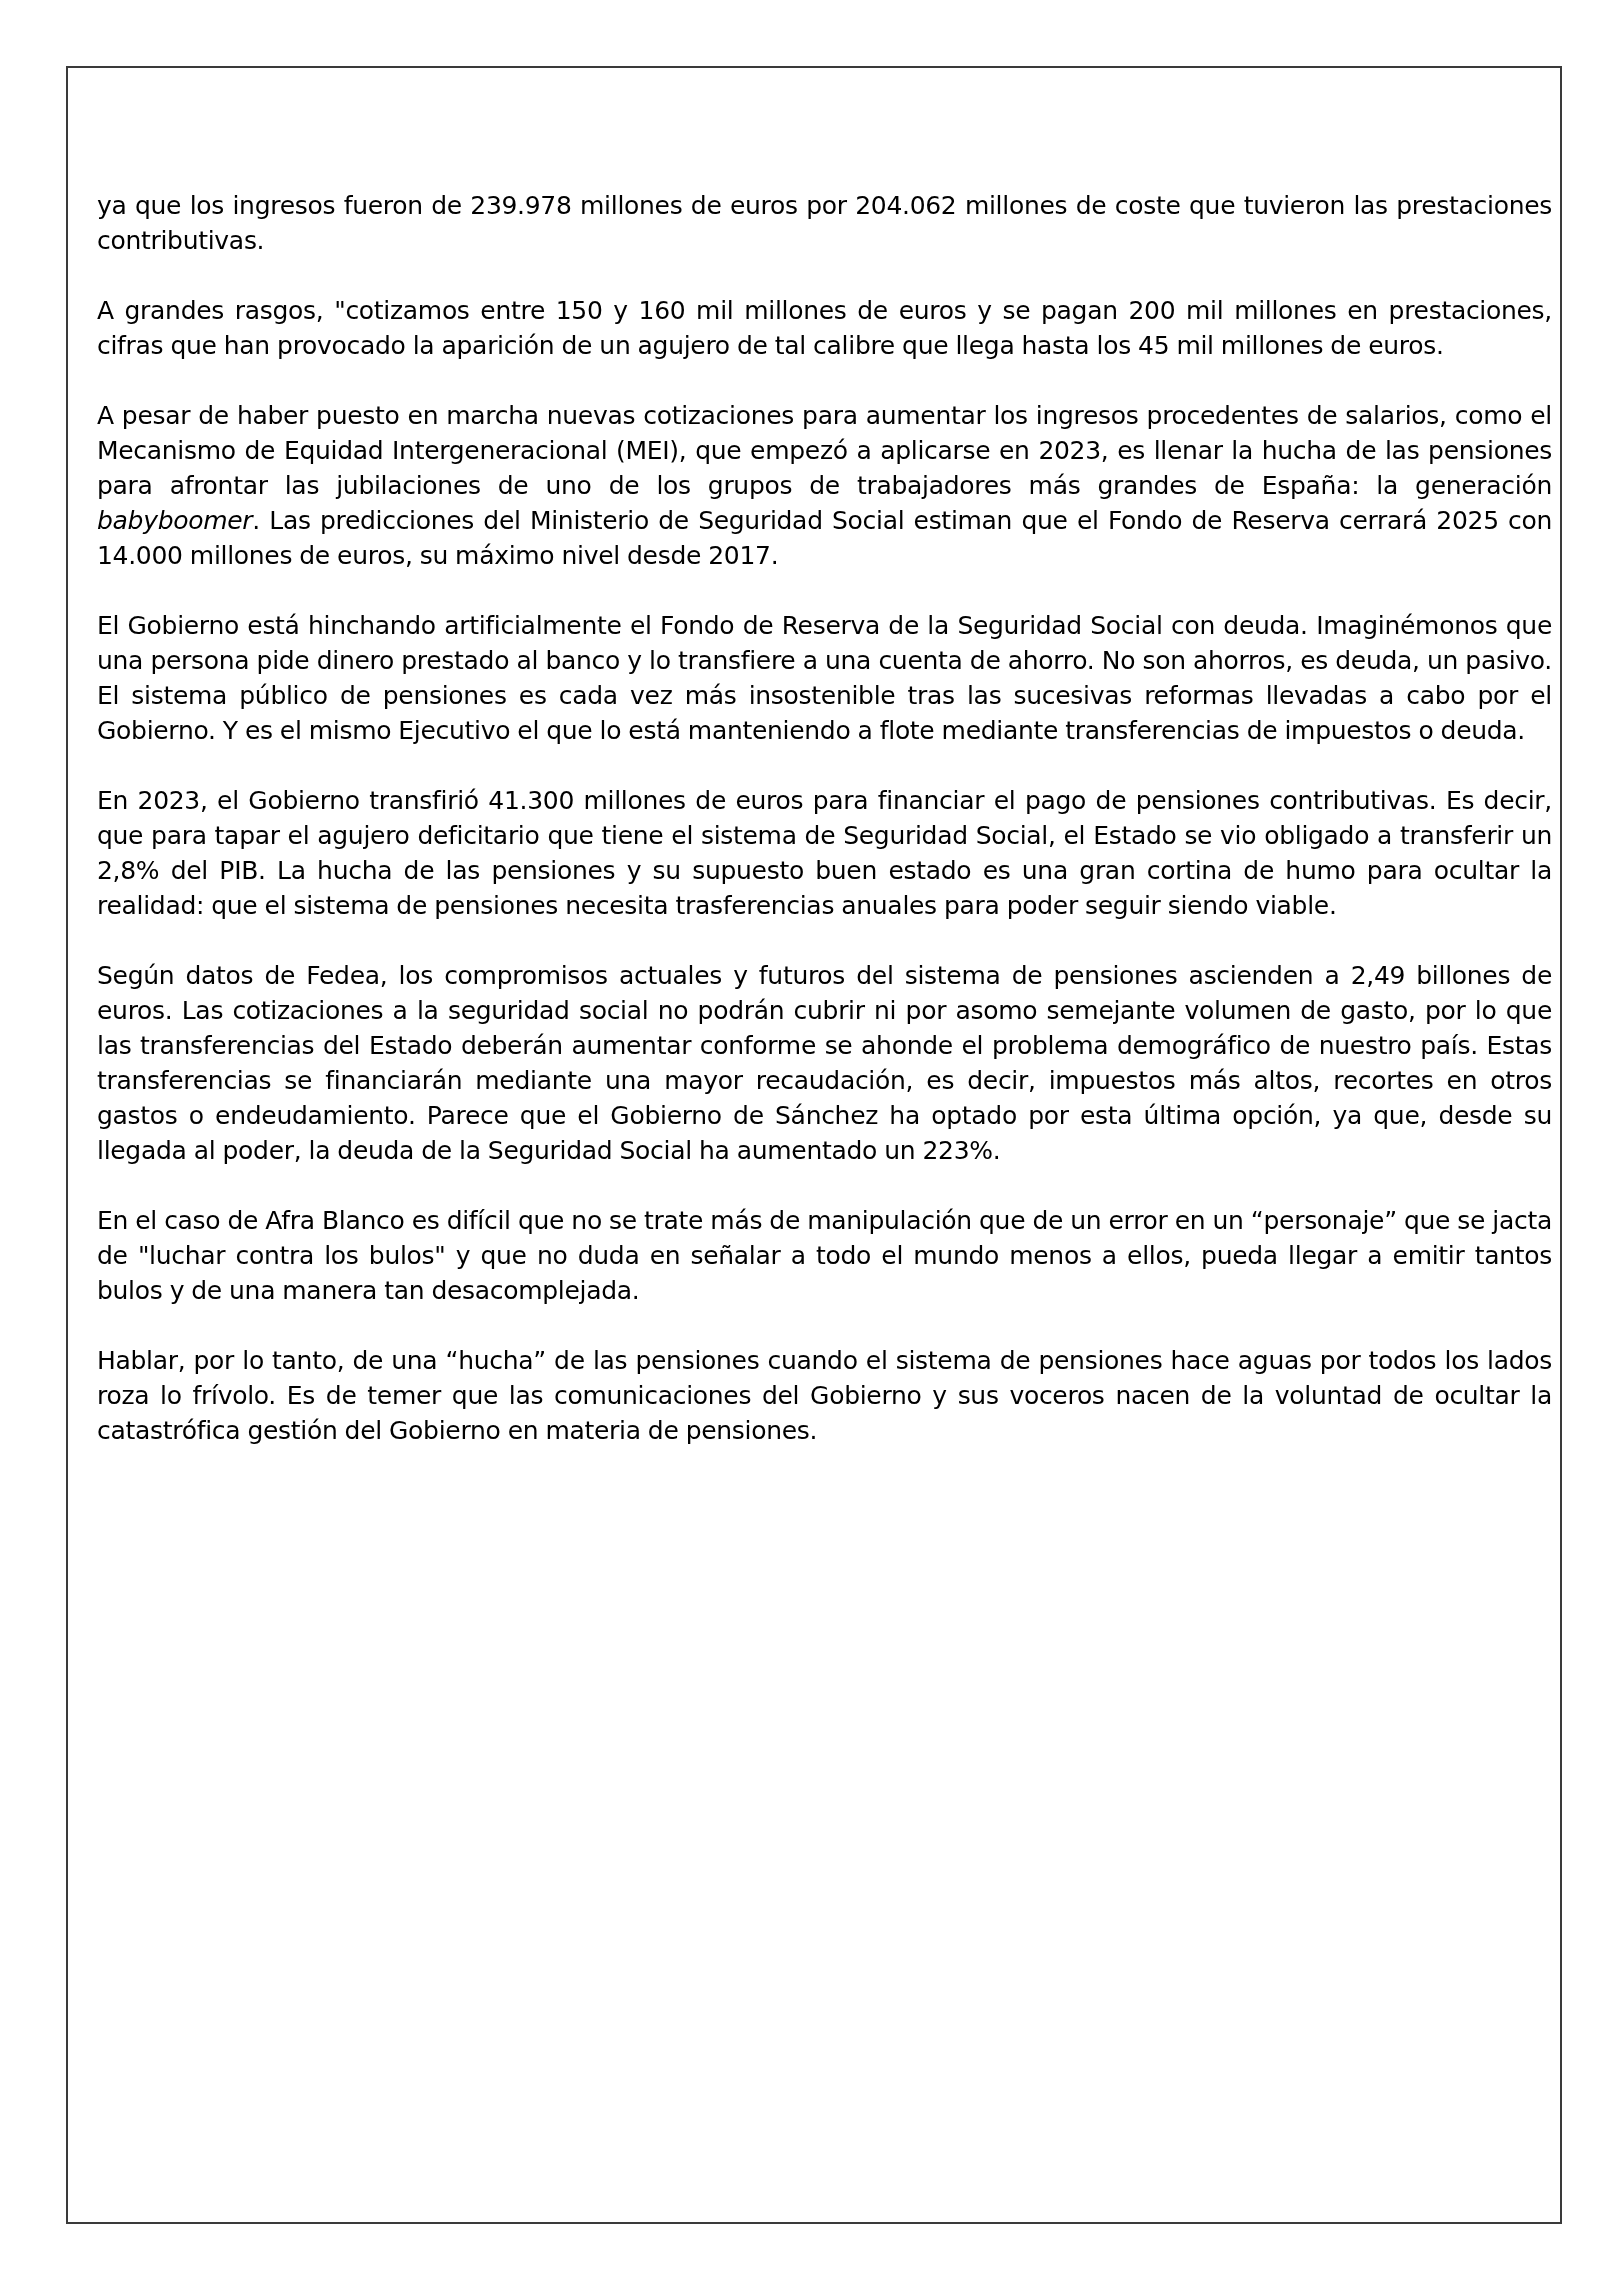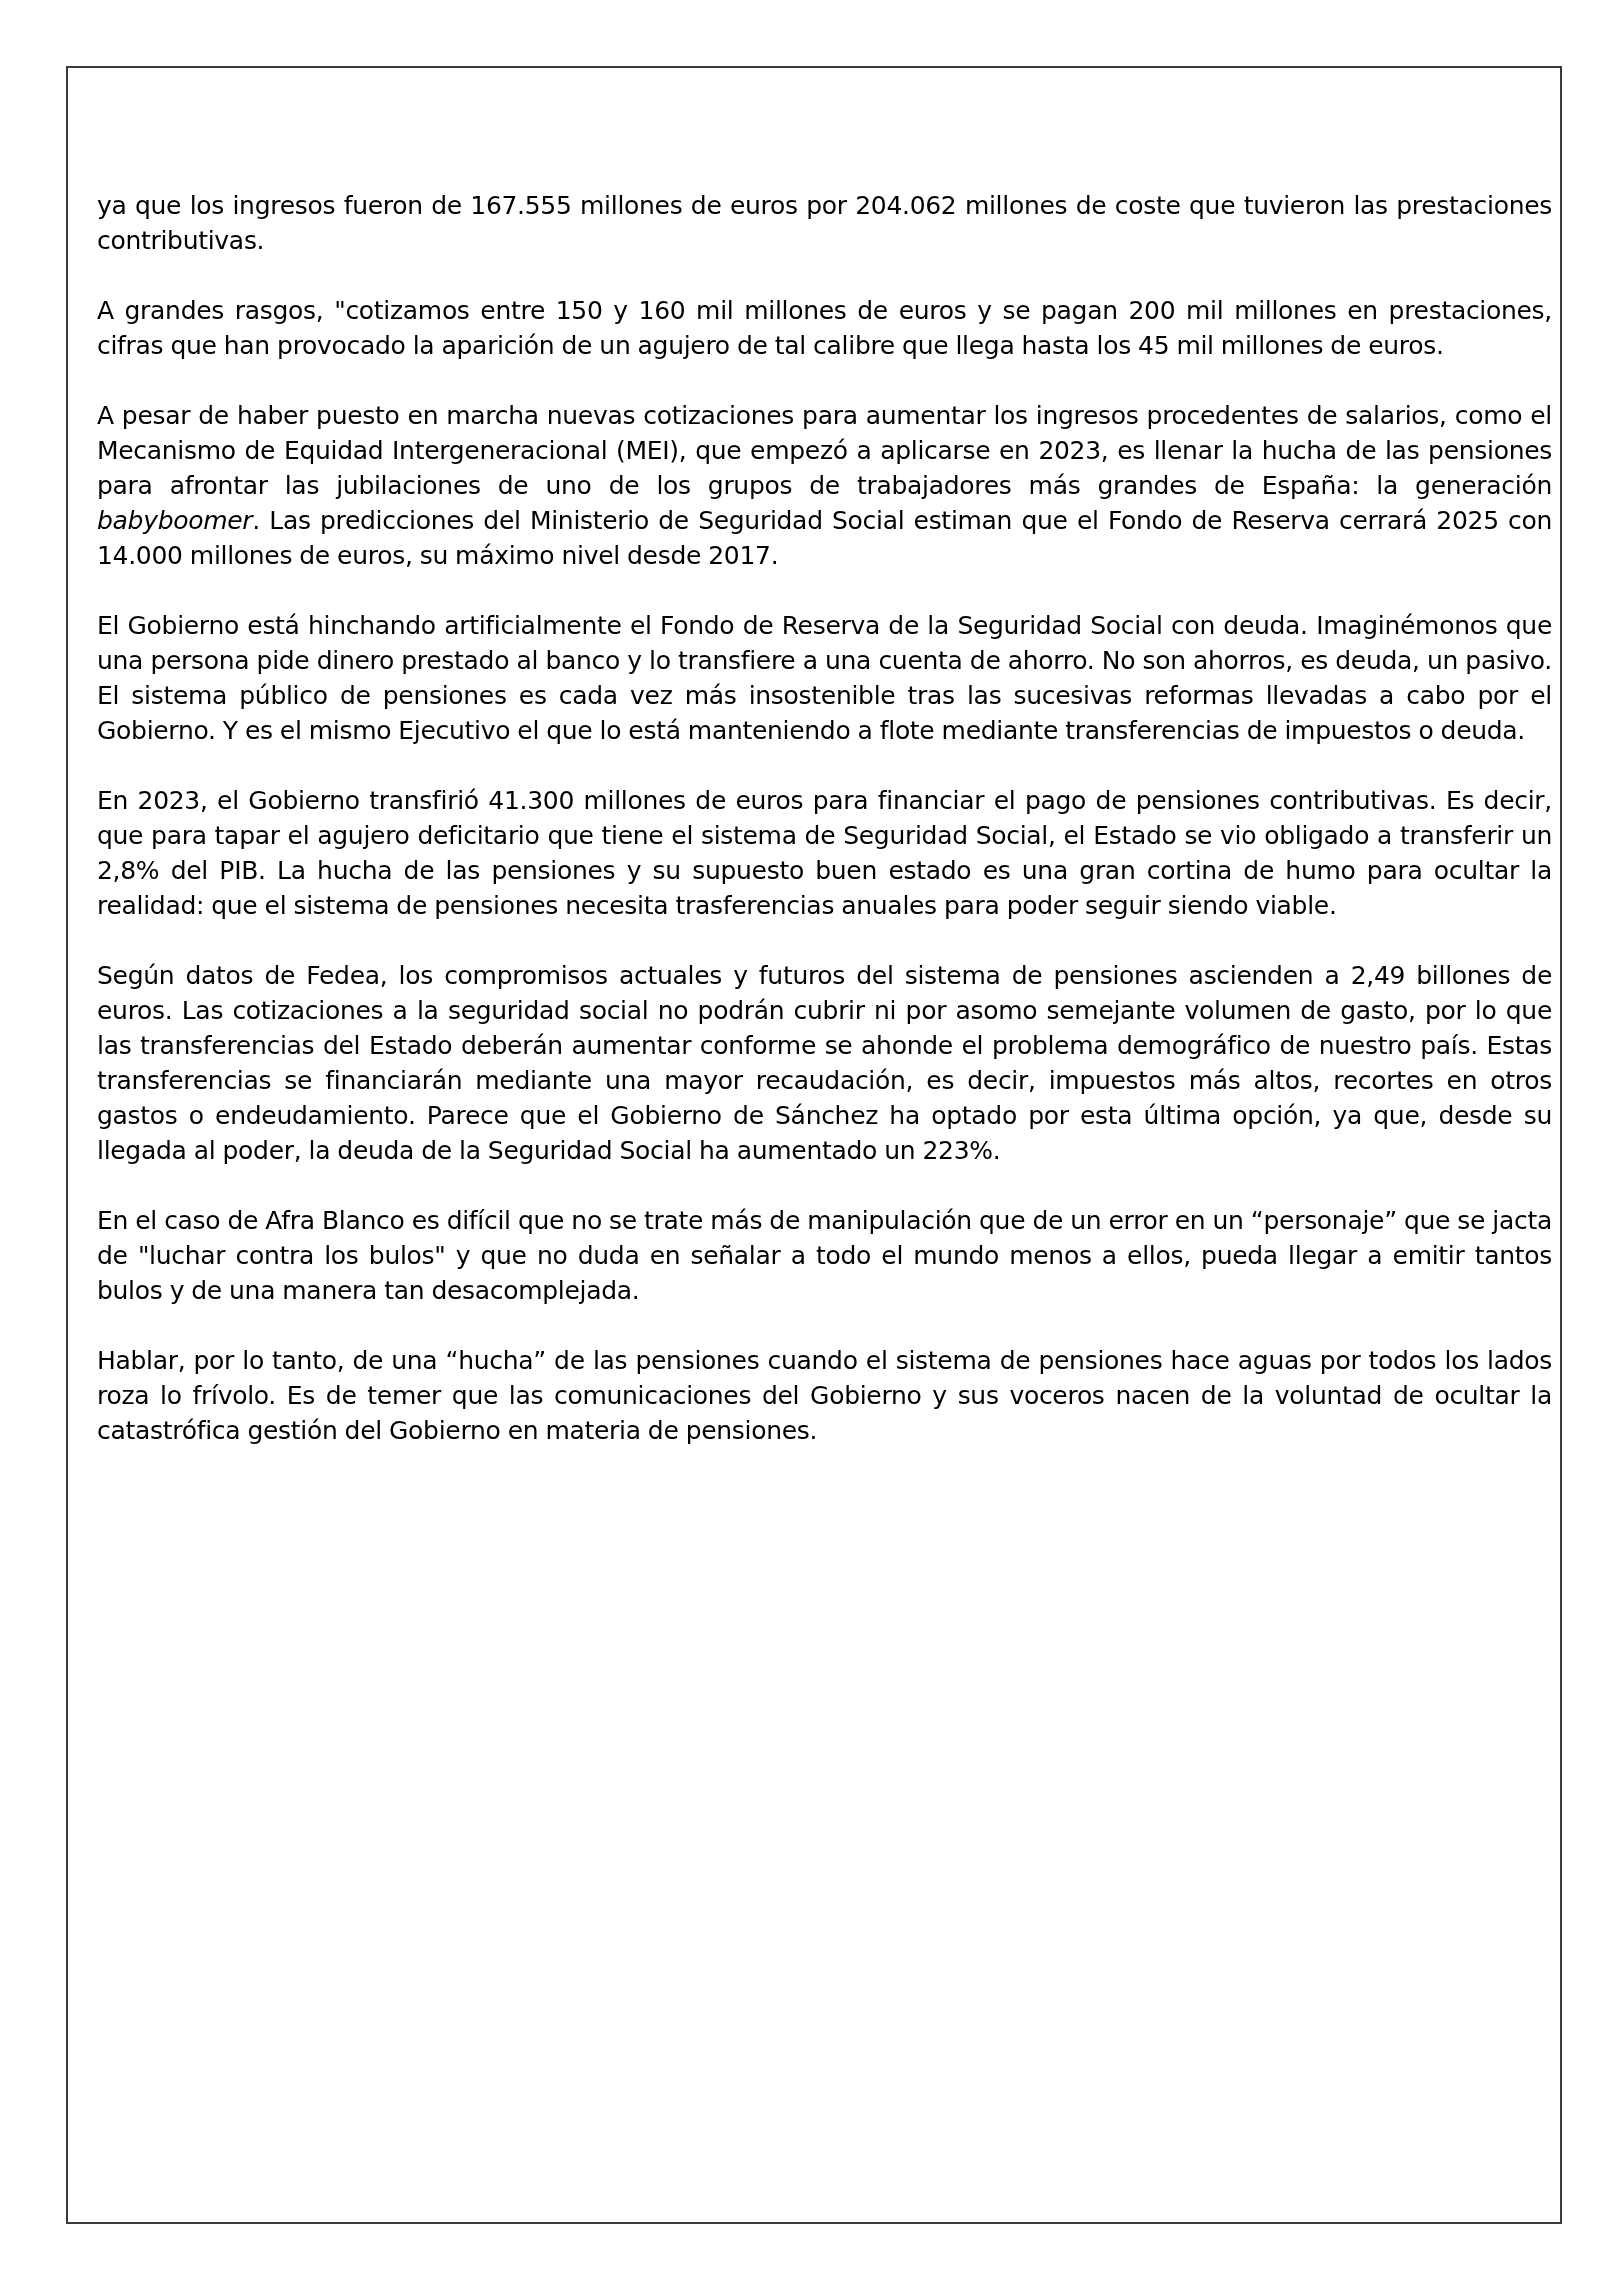--- a/index.html
+++ b/index.html
@@ -44,21 +44,21 @@
   .content em {
     font-style: italic;
   }
 </style>
 </head>
 <body>
 
 <div class="page-frame"></div>
 
 <div class="content">
-  <p>ya que los ingresos fueron de 167.555 millones de euros por 204.062 millones de coste que tuvieron las prestaciones contributivas.</p>
+  <p>ya que los ingresos fueron de 239.978 millones de euros por 204.062 millones de coste que tuvieron las prestaciones contributivas.</p>
   <p>A grandes rasgos, "cotizamos entre 150 y 160 mil millones de euros y se pagan 200 mil millones en prestaciones, cifras que han provocado la aparición de un agujero de tal calibre que llega hasta los 45 mil millones de euros.</p>
   <p><span>A pesar de haber puesto en marcha nuevas cotizaciones para aumentar los ingresos procedentes de salarios, como el Mecanismo de Equidad Intergeneracional (MEI), que empezó a aplicarse en 2023, es llenar la hucha de las pensiones para afrontar las jubilaciones de uno de los grupos de trabajadores más grandes de España: la generación </span><em>babyboomer</em><span>. Las predicciones del Ministerio de Seguridad Social estiman que el Fondo de Reserva cerrará 2025 con 14.000 millones de euros, su máximo nivel desde 2017.</span></p>
   <p>El Gobierno está hinchando artificialmente el Fondo de Reserva de la Seguridad Social con deuda. Imaginémonos que una persona pide dinero prestado al banco y lo transfiere a una cuenta de ahorro. No son ahorros, es deuda, un pasivo. El sistema público de pensiones es cada vez más insostenible tras las sucesivas reformas llevadas a cabo por el Gobierno. Y es el mismo Ejecutivo el que lo está manteniendo a flote mediante transferencias de impuestos o deuda.</p>
   <p>En 2023, el Gobierno transfirió 41.300 millones de euros para financiar el pago de pensiones contributivas. Es decir, que para tapar el agujero deficitario que tiene el sistema de Seguridad Social, el Estado se vio obligado a transferir un 2,8% del PIB. La hucha de las pensiones y su supuesto buen estado es una gran cortina de humo para ocultar la realidad: que el sistema de pensiones necesita trasferencias anuales para poder seguir siendo viable.</p>
   <p>Según datos de Fedea, los compromisos actuales y futuros del sistema de pensiones ascienden a 2,49 billones de euros. Las cotizaciones a la seguridad social no podrán cubrir ni por asomo semejante volumen de gasto, por lo que las transferencias del Estado deberán aumentar conforme se ahonde el problema demográfico de nuestro país. Estas transferencias se financiarán mediante una mayor recaudación, es decir, impuestos más altos, recortes en otros gastos o endeudamiento. Parece que el Gobierno de Sánchez ha optado por esta última opción, ya que, desde su llegada al poder, la deuda de la Seguridad Social ha aumentado un 223%.</p>
   <p>En el caso de Afra Blanco es difícil que no se trate más de manipulación que de un error en un “personaje” que se jacta de "luchar contra los bulos" y que no duda en señalar a todo el mundo menos a ellos, pueda llegar a emitir tantos bulos y de una manera tan desacomplejada.</p>
   <p>Hablar, por lo tanto, de una “hucha” de las pensiones  cuando el sistema de pensiones hace aguas por todos los lados roza lo frívolo. Es de temer que las comunicaciones del Gobierno y sus voceros nacen de la voluntad de ocultar la catastrófica gestión del Gobierno en materia de pensiones.</p>
 </div>
 
 

